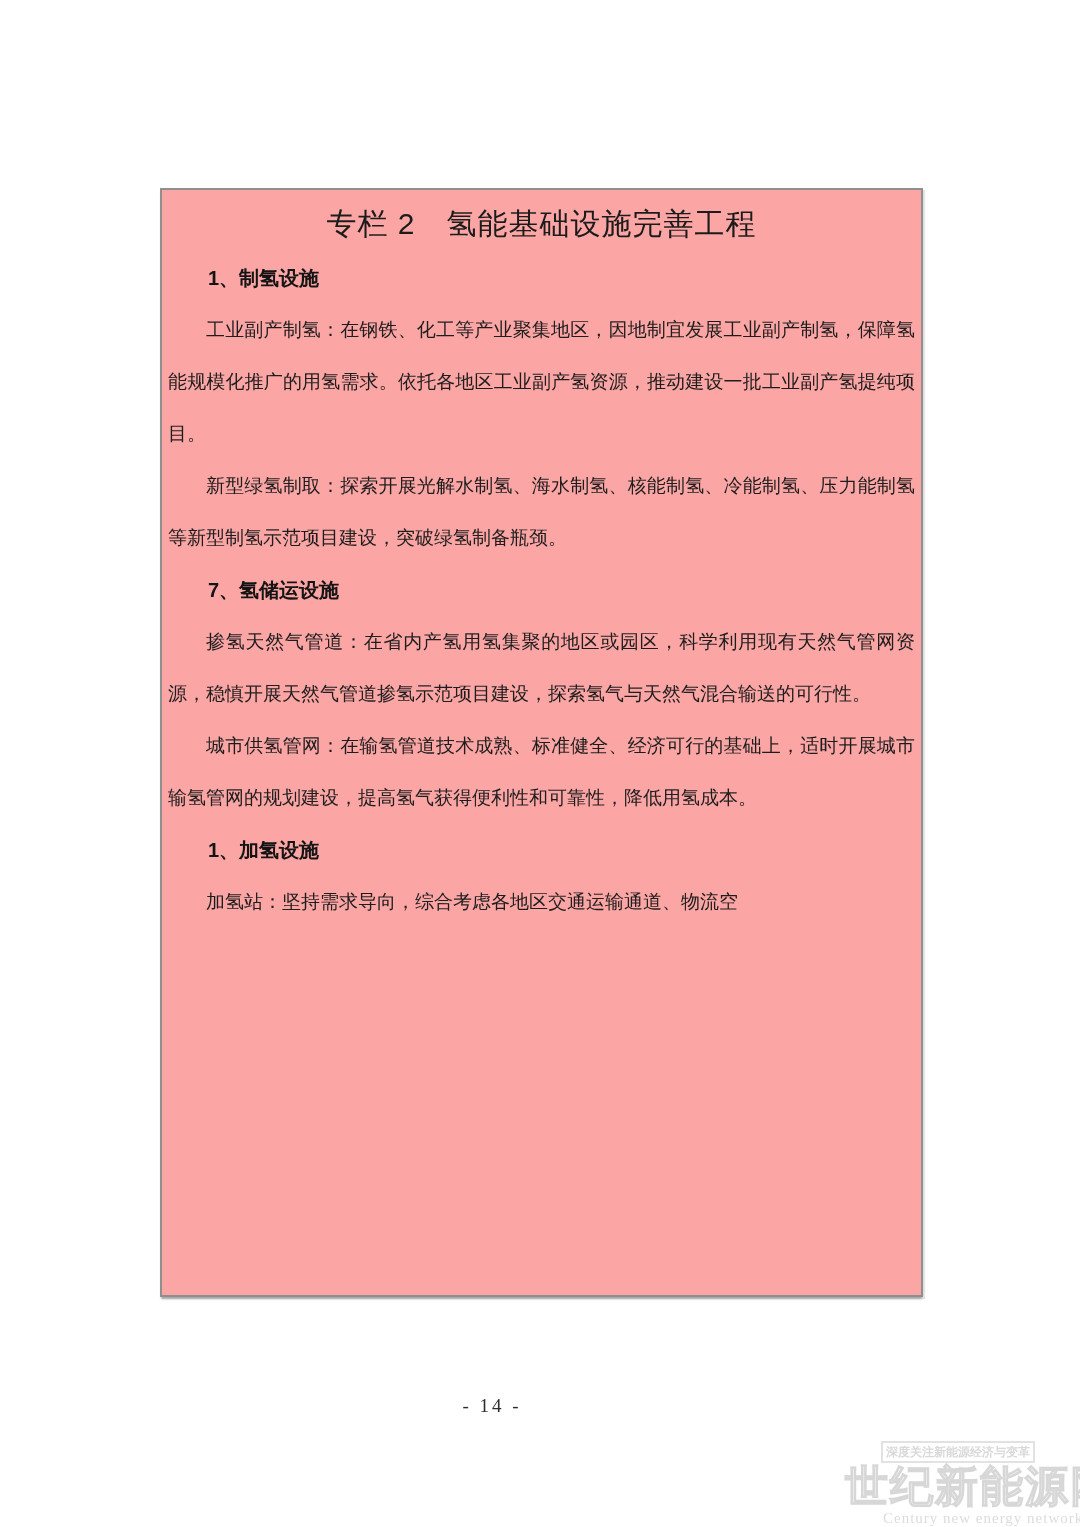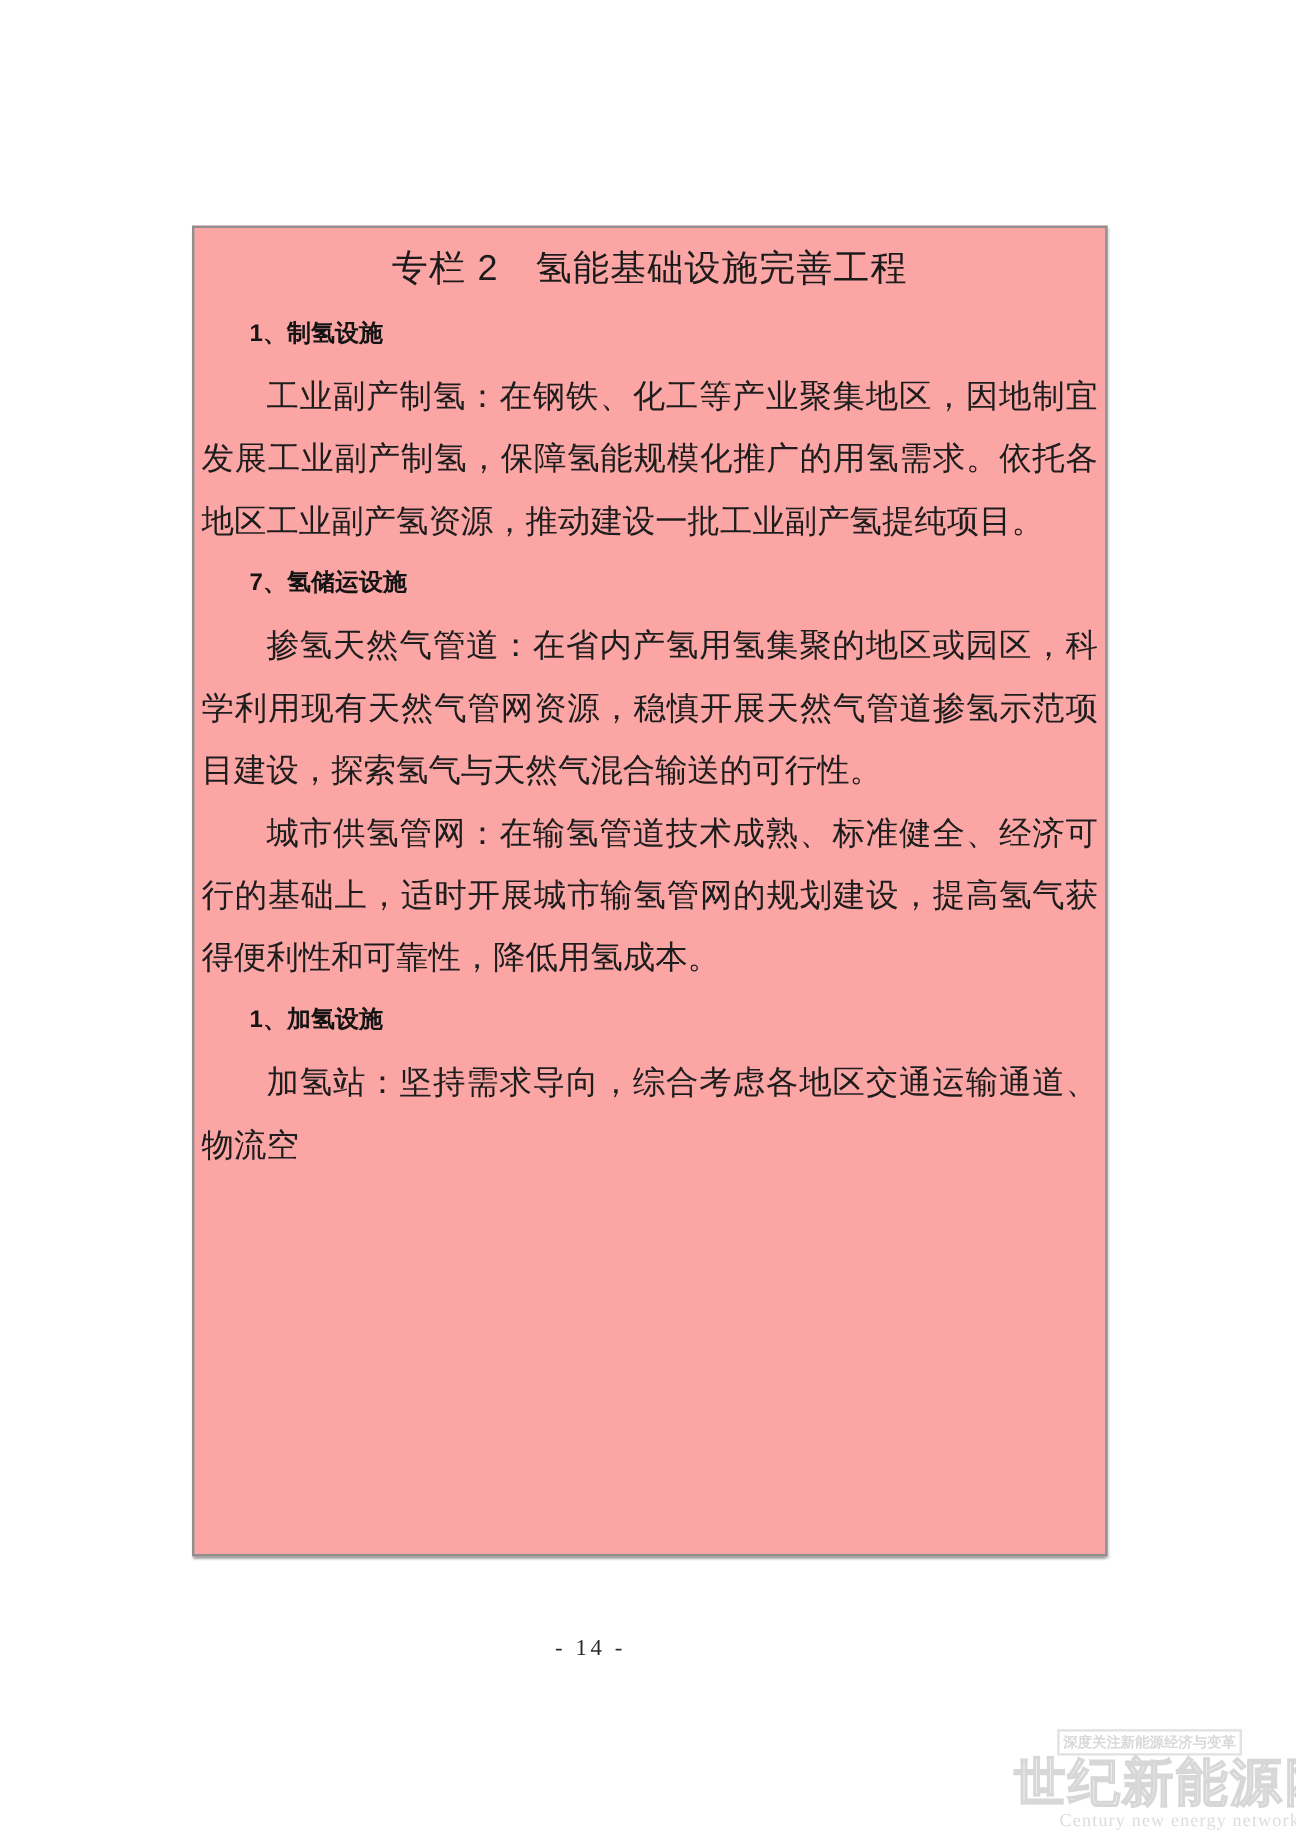--- a/index.html
+++ b/index.html
@@ -38,31 +38,31 @@
   }
   .sec-heading {
     font-size: 20px;
     font-weight: bold;
     color: #141414;
     line-height: 52px;
     text-indent: 2em;
     white-space: nowrap;
   }
   .para {
-    font-size: 27px;
+    font-size: 19px;
     color: #1d1d1d;
     line-height: 52px;
     text-align: justify;
     text-indent: 2em;
   }
 
   
   .footer {
     position: absolute;
-    left: 0; top: 1363px;
+    left: 0; top: 1395px;
     width: 984px;
     text-align: center;
     font-family: "Liberation Serif", "DejaVu Serif", serif;
     font-size: 19px;
     color: #2c2c2c;
     letter-spacing: 3px;
   }
 
   
   .watermark {
@@ -105,20 +105,21 @@
 </head>
 <body>
 
 <div class="page">
 
   <div class="panel">
     <div class="panel-title">专栏 2　氢能基础设施完善工程</div>
 
     <div class="sec-heading">1、制氢设施</div>
     <p class="para">工业副产制氢：在钢铁、化工等产业聚集地区，因地制宜发展工业副产制氢，保障氢能规模化推广的用氢需求。依托各地区工业副产氢资源，推动建设一批工业副产氢提纯项目。</p>
+    <p class="para">新型绿氢制取：探索开展光解水制氢、海水制氢、核能制氢、冷能制氢、压力能制氢等新型制氢示范项目建设，突破绿氢制备瓶颈。</p>
 
     <div class="sec-heading">7、氢储运设施</div>
     <p class="para">掺氢天然气管道：在省内产氢用氢集聚的地区或园区，科学利用现有天然气管网资源，稳慎开展天然气管道掺氢示范项目建设，探索氢气与天然气混合输送的可行性。</p>
     <p class="para">城市供氢管网：在输氢管道技术成熟、标准健全、经济可行的基础上，适时开展城市输氢管网的规划建设，提高氢气获得便利性和可靠性，降低用氢成本。</p>
 
     <div class="sec-heading">1、加氢设施</div>
     <p class="para">加氢站：坚持需求导向，综合考虑各地区交通运输通道、物流空</p>
   </div>
 
   <div class="footer">- 14 -</div>

